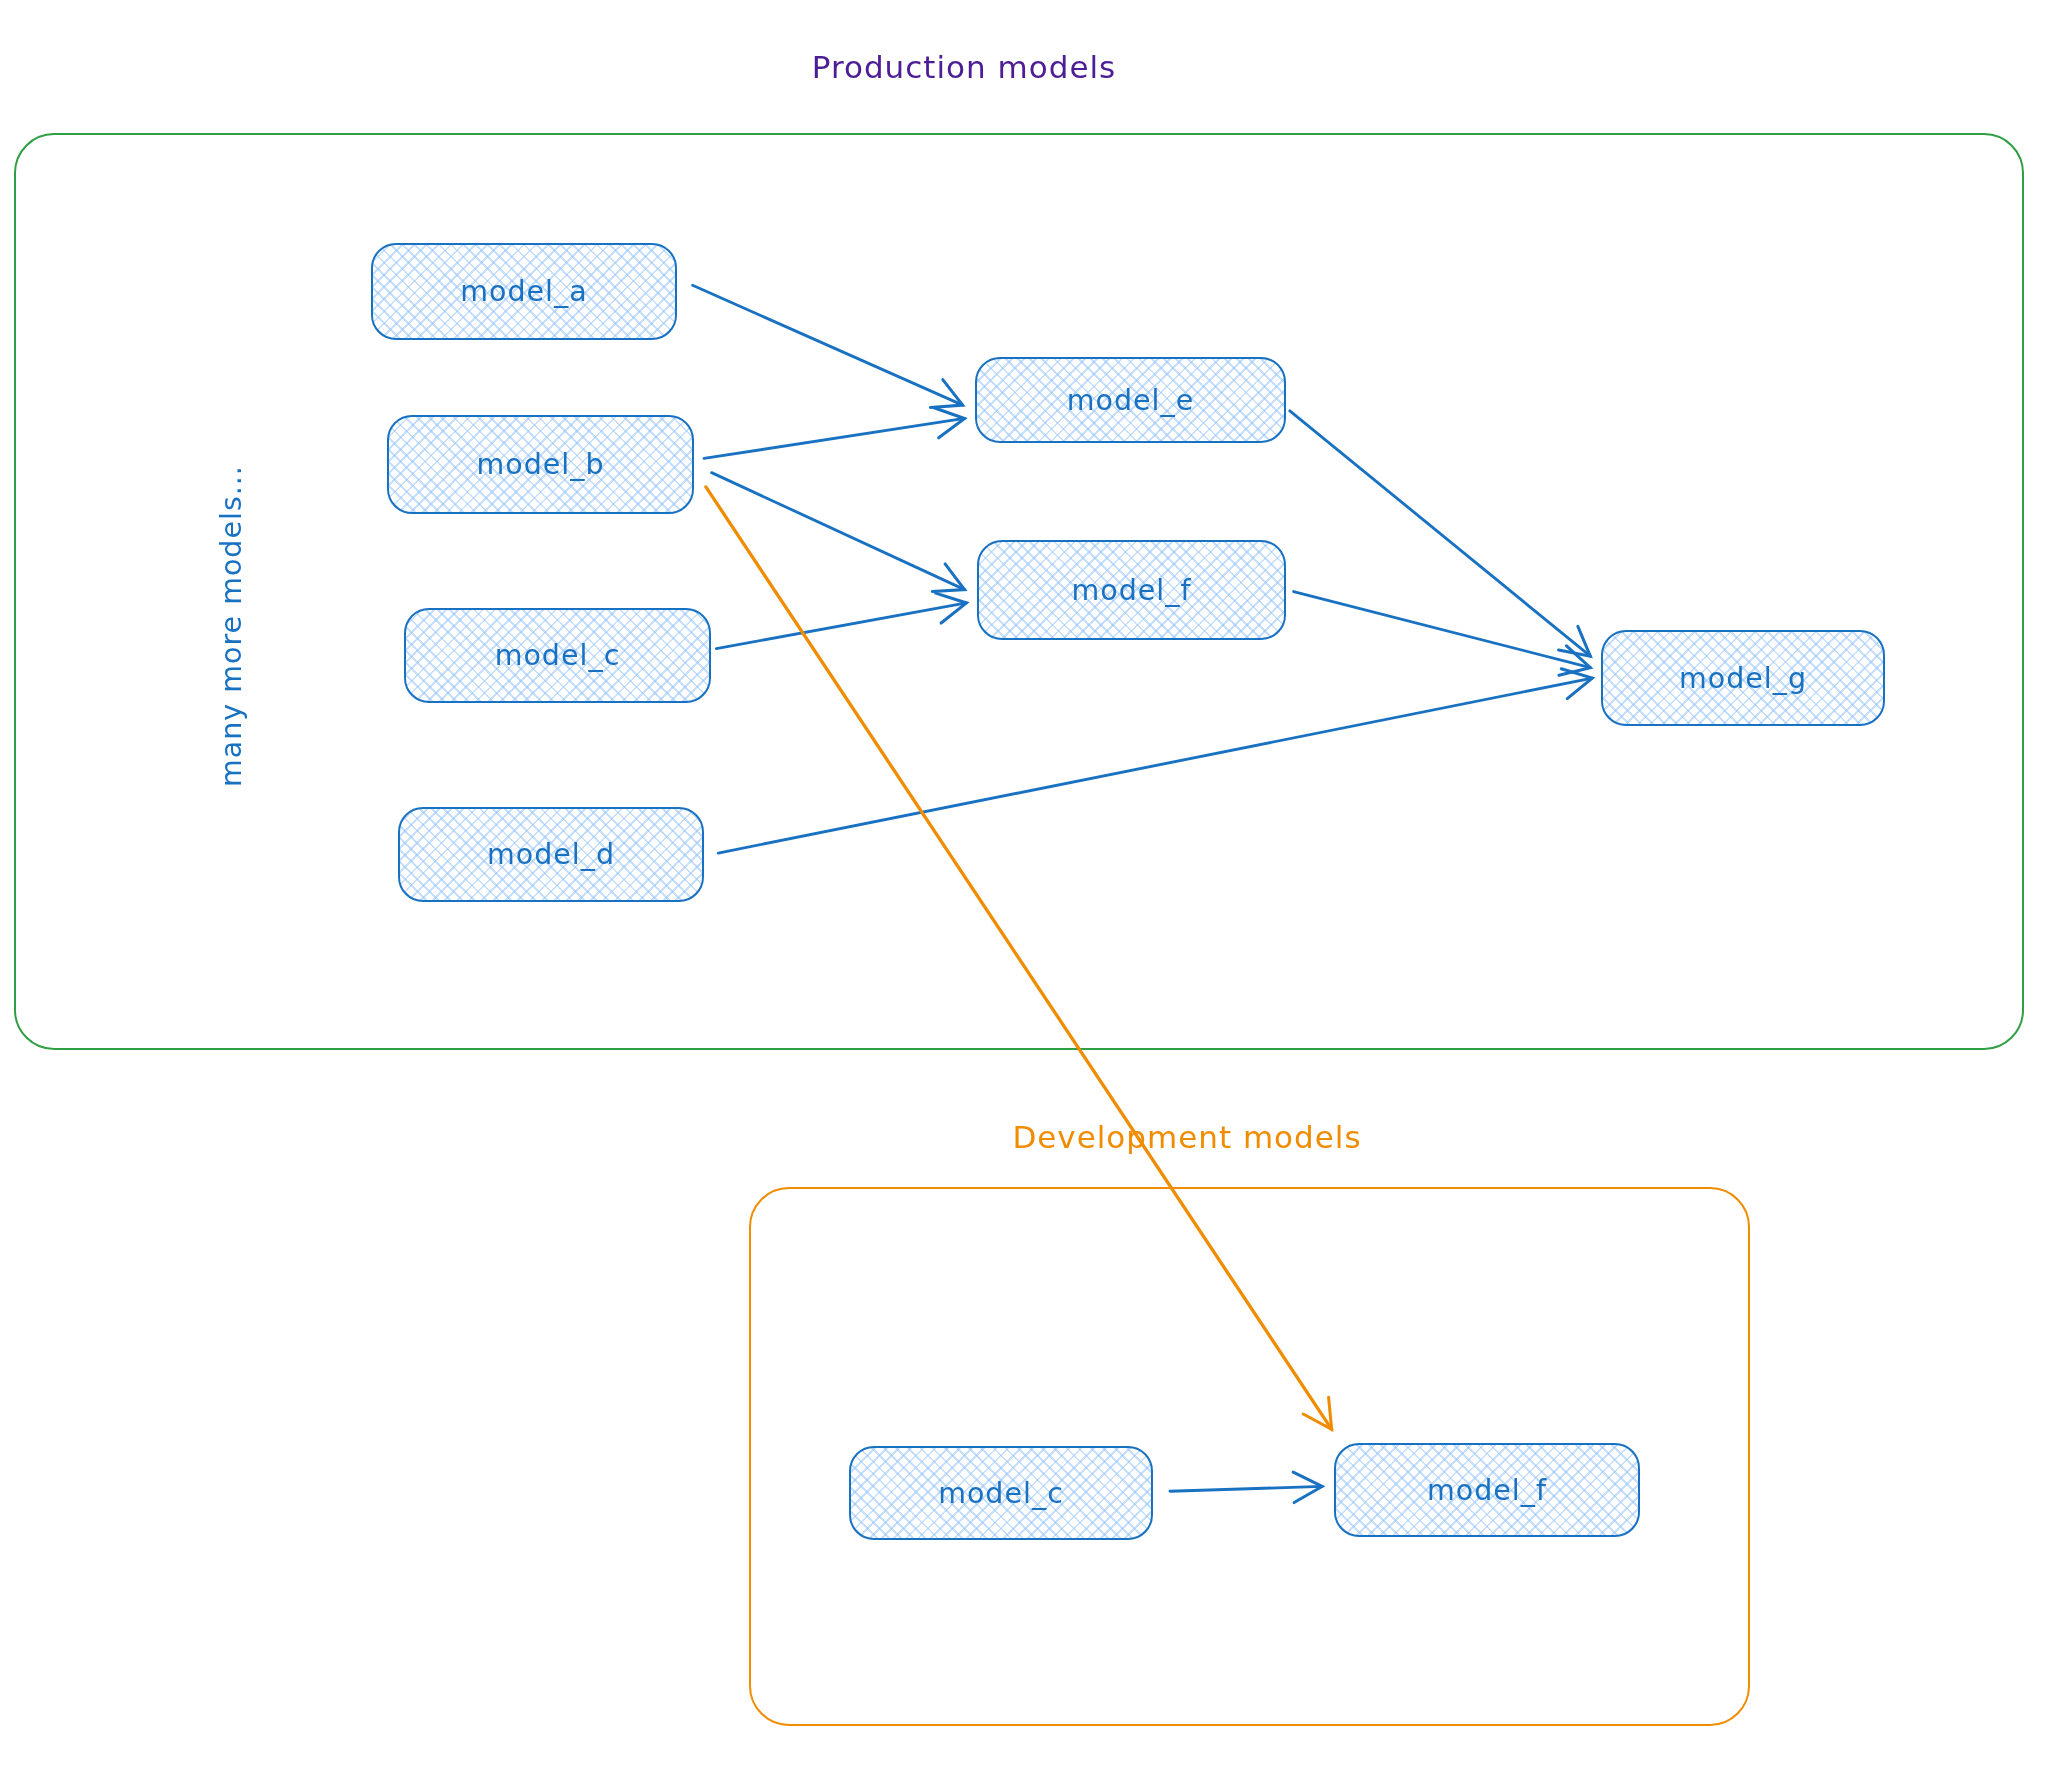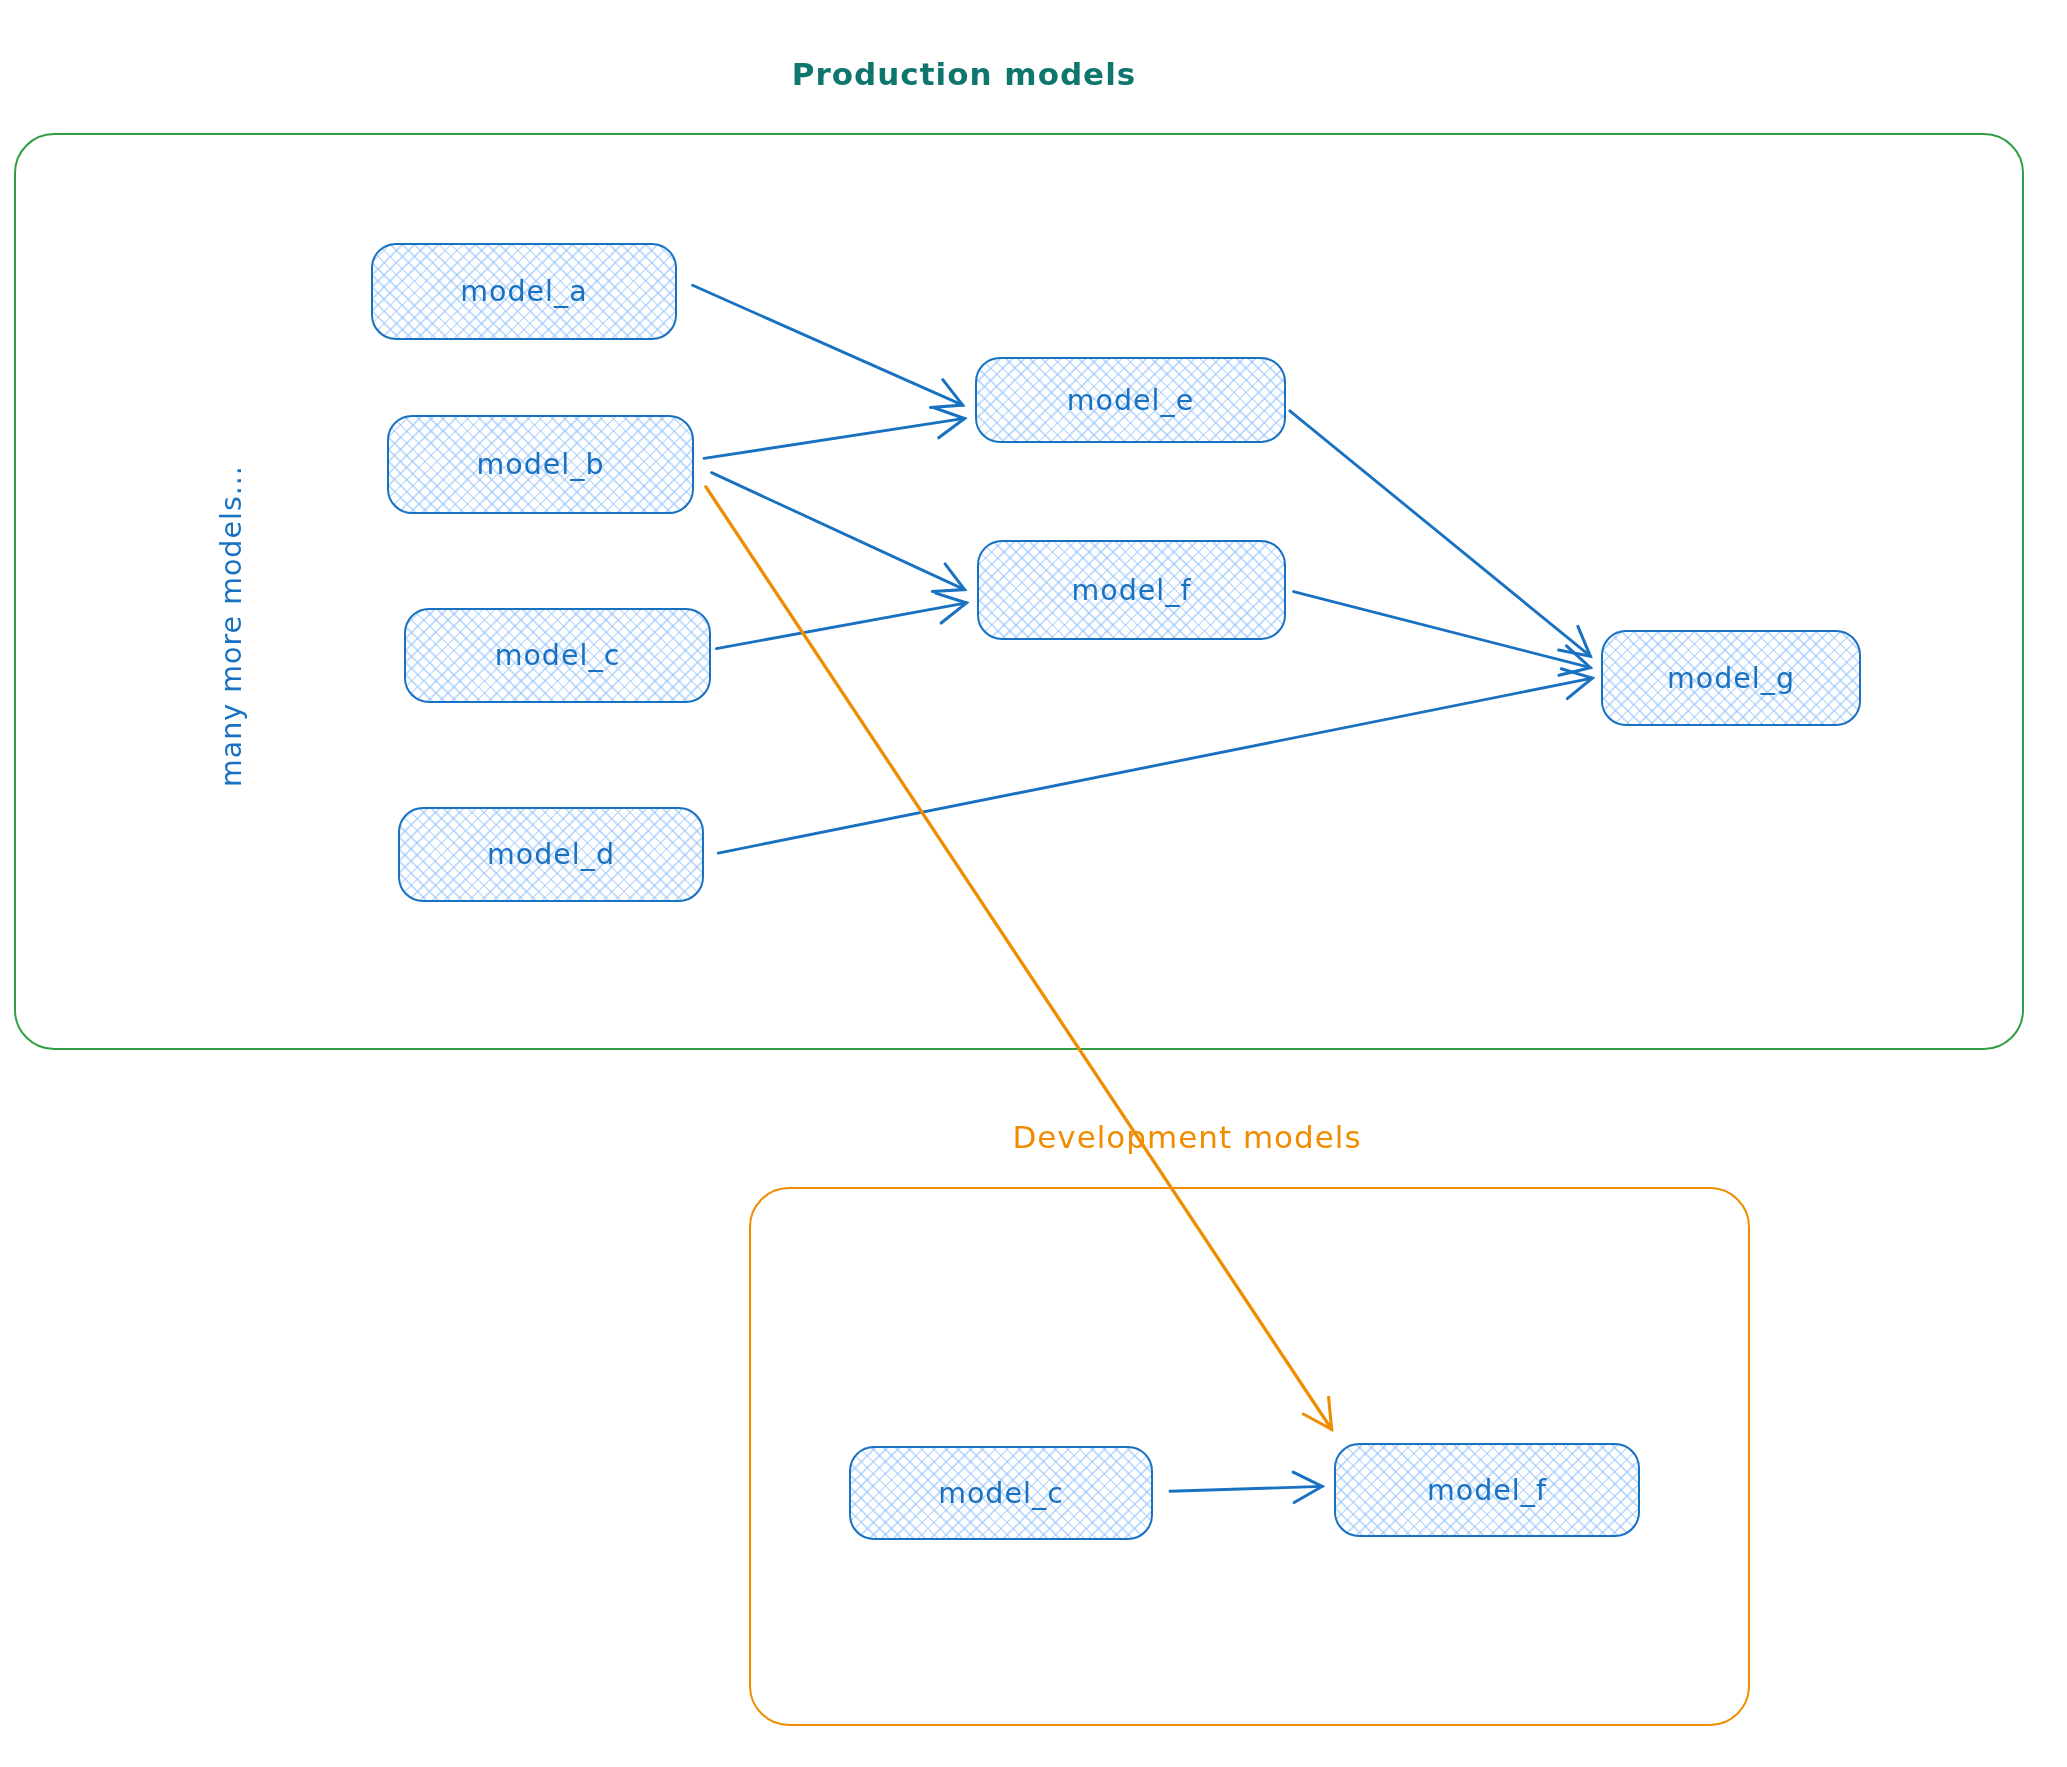--- a/index.html
+++ b/index.html
@@ -22,21 +22,21 @@
     height: 1767px;
     pointer-events: none;
   }
   .group-title {
     position: absolute;
     font-size: 31px;
     letter-spacing: 1px;
     white-space: nowrap;
     transform: translateX(-50%);
   }
-  .title-production { color: #0f766e; left: 964px; top: 56px; font-weight: bold; }
+  .title-production { color: #4c1d95; left: 964px; top: 49px; }
   .title-development { color: #f08c00; left: 1187px; top: 1119px; }
   .container {
     position: absolute;
     border-radius: 40px;
     background: transparent;
   }
   .container-production {
     left: 14.3px; top: 133px;
     width: 2006px; height: 913px;
     border: 2.9px solid #2f9e44;
@@ -74,21 +74,21 @@
     letter-spacing: 1px;
     white-space: nowrap;
   }
   
   .n-a { left: 371px; top: 243px; width: 306px; height: 97px; }
   .n-b { left: 387px; top: 415px; width: 307px; height: 99px; }
   .n-c { left: 404px; top: 608px; width: 307px; height: 95px; }
   .n-d { left: 398px; top: 807px; width: 306px; height: 95px; }
   .n-e { left: 975px; top: 357px; width: 311px; height: 86px; }
   .n-f { left: 977px; top: 540px; width: 309px; height: 100px; }
-  .n-g { left: 1601px; top: 630px; width: 260px; height: 96px; }
+  .n-g { left: 1601px; top: 630px; width: 284px; height: 96px; }
   
   .n-dev-c { left: 849px; top: 1446px; width: 304px; height: 94px; }
   .n-dev-f { left: 1334px; top: 1443px; width: 306px; height: 94px; }
 </style>
 </head>
 <body>
 
 <div class="canvas">
 
   <div class="group-title title-production">Production models</div>

